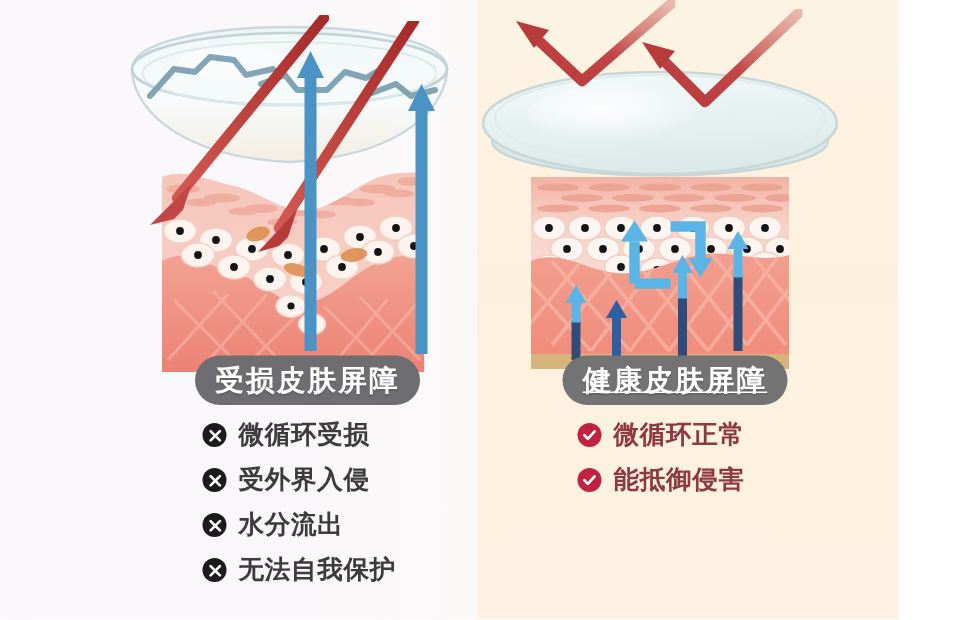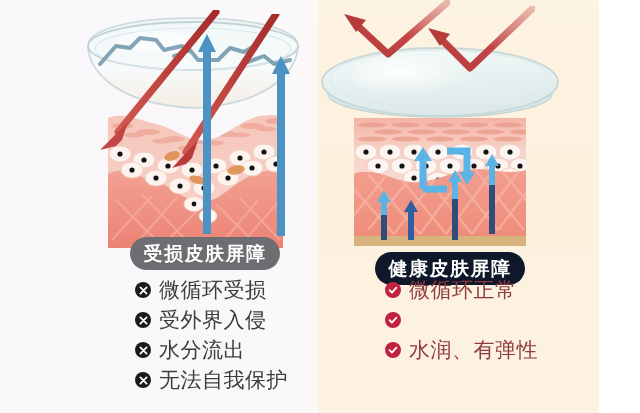--- a/index.html
+++ b/index.html
@@ -30,36 +30,36 @@
 
   
   .badge{
     position:absolute;display:flex;align-items:center;justify-content:center;
     height:33px;border-radius:17px;color:#ffffff;
     font-size:19px;font-weight:bold;letter-spacing:1.5px;
     text-shadow:0 1px 1px rgba(0,0,0,.12);
     white-space:nowrap;
   }
   .badge-damaged{left:130px;width:150px;top:237px;background:#6e6e72;}
-  .badge-healthy{left:375px;width:150px;top:252px;background:#0f172a;}
+  .badge-healthy{left:375px;width:150px;top:237px;background:#737373;text-decoration:underline;}
 
   
   .list{position:absolute;}
   .list-damaged{left:135px;top:276px;}
   .list-healthy{left:385px;top:276px;}
   .li{display:flex;align-items:center;height:28px;margin-bottom:2px;}
   .li .marker{
     width:16px;height:16px;border-radius:50%;
     display:flex;align-items:center;justify-content:center;
     flex:0 0 16px;margin-right:8px;
   }
   .li .marker svg{display:block;}
   .mk-x{background:#1b1b1b;}
   .mk-check{background:#c0223f;}
-  .li .txt{font-size:21px;line-height:20px;letter-spacing:.5px;}
+  .li .txt{font-size:17px;line-height:20px;letter-spacing:.5px;font-weight:bold;}
   .list-damaged .txt{color:#3c3c3c;}
   .list-healthy .txt{color:#8e3b3f;}
 </style>
 </head>
 <body>
 
 <div id="stage">
 
   <div class="panel-bg bg-left"></div>
   <div class="panel-bg bg-right"></div>
@@ -478,25 +478,18 @@
             </svg>
         </span>
         <span class="txt">微循环正常</span>
       </div>
       <div class="li">
         <span class="marker mk-check">
           <svg width="10" height="10" viewBox="0 0 10 10">
               <path d="M1.6,5.2 L3.9,7.6 L8.4,2.6" stroke="#ffffff" stroke-width="1.8" fill="none" stroke-linecap="round" stroke-linejoin="round"></path>
             </svg>
         </span>
-      </div>
-      <div class="li">
-        <span class="marker mk-check">
-          <svg width="10" height="10" viewBox="0 0 10 10">
-              <path d="M1.6,5.2 L3.9,7.6 L8.4,2.6" stroke="#ffffff" stroke-width="1.8" fill="none" stroke-linecap="round" stroke-linejoin="round"></path>
-            </svg>
-        </span>
-        <span class="txt">水润、有弹性</span>
+        <span class="txt">能抵御侵害</span>
       </div>
     </div>
   </div>
 
 </div>
 
 </body></html>

